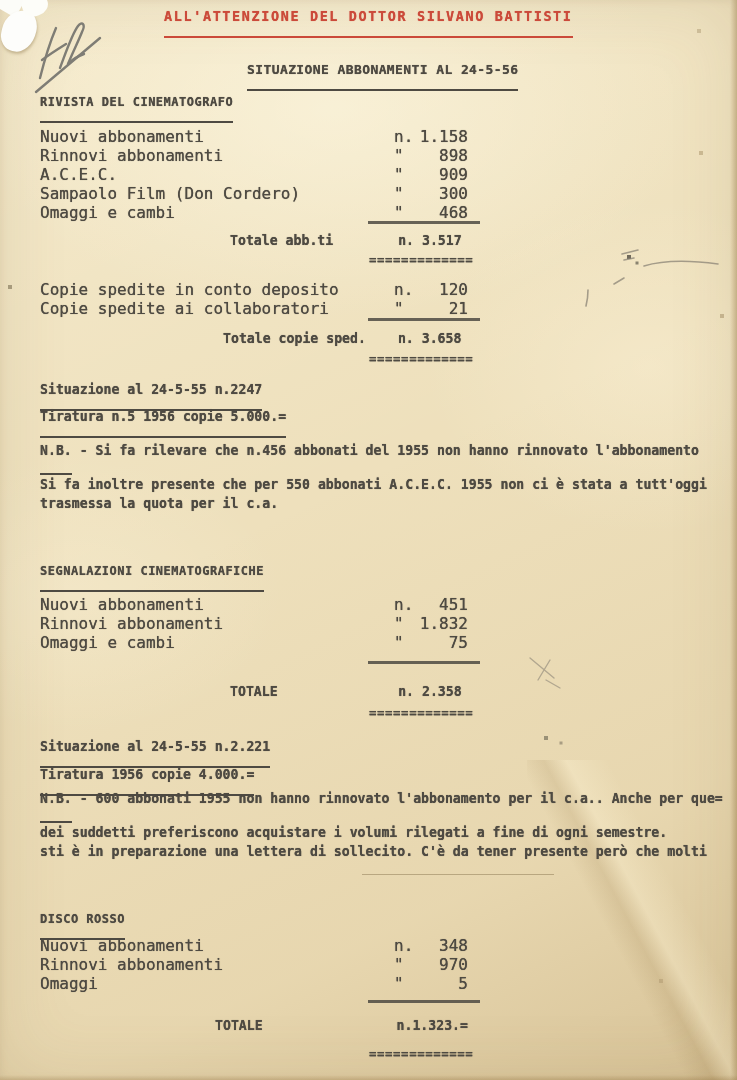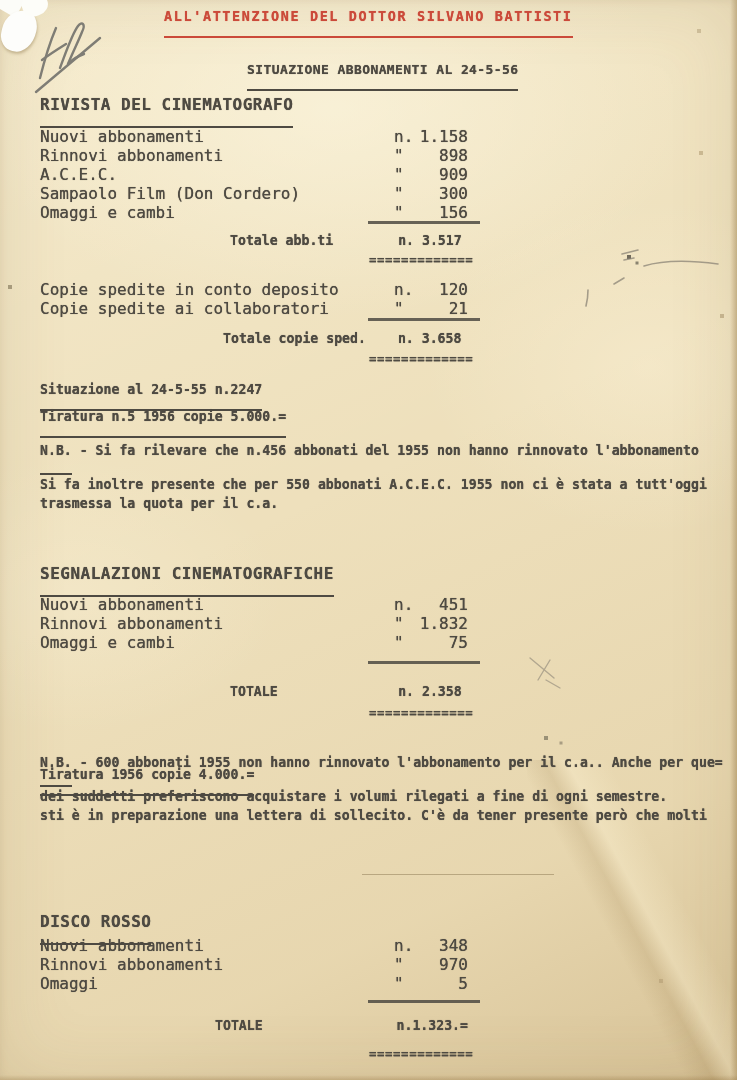--- a/index.html
+++ b/index.html
@@ -24,21 +24,21 @@
   .red-header{
     top:8px; left:164px;
     font-size:13.5px; font-weight:bold; letter-spacing:1.6px;
     color:#cb4a3a;
   }
   .red-header .u{ border-bottom-width:2px; }
   .doc-title{
     top:62px; left:247px;
     font-size:13px; font-weight:bold; letter-spacing:0.4px;text-align:center;
   }
-  .heading{ left:40px; font-size:16px; font-weight:bold; letter-spacing:0.5px; }
+  .heading{ left:40px; font-size:12px; font-weight:bold; letter-spacing:0.5px; }
   .row{
     position:absolute; left:40px; width:428px;
     display:flex; font-size:16px; font-weight:normal; line-height:17px;
   }
   .row .lbl{ flex:1; }
   .row .unit{ width:24px; }
   .row .val{ width:50px; text-align:right; }
   .total-row{ position:absolute; left:40px; width:428px; display:flex; font-size:13.2px; font-weight:bold; }
   .total-row .tlbl{ width:351px; padding-left:190px; box-sizing:border-box; }
   .total-row .amt{ width:77px;margin-left:22px; }
@@ -145,21 +145,21 @@
     <span class="val">909</span>
   </div>
   <div class="row typed" style="top:185px">
     <span class="lbl">Sampaolo Film (Don Cordero)</span>
     <span class="unit">"</span>
     <span class="val">300</span>
   </div>
   <div class="row typed" style="top:204px">
     <span class="lbl">Omaggi e cambi</span>
     <span class="unit">"</span>
-    <span class="val">156</span>
+    <span class="val">468</span>
   </div>
 
   <div class="rule" style="top:221px"></div>
   <div class="total-row typed" style="top:233px">
     <span class="tlbl">Totale abb.ti</span>
     <span class="amt">n. 3.517</span>
   </div>
   <div class="sep typed" style="top:252px">=============</div>
 
   <div class="row typed" style="top:281px">
@@ -213,25 +213,28 @@
     <span class="val">75</span>
   </div>
 
   <div class="rule" style="top:661px"></div>
   <div class="total-row typed" style="top:684px">
     <span class="tlbl">TOTALE</span>
     <span class="amt">n. 2.358</span>
   </div>
   <div class="sep typed" style="top:705px">=============</div>
 
+  <div class="abs typed uline-text" style="top:739px">
+    <span class="u">Situazione al 24-5-55 n.2.221</span>
+  </div>
   <div class="abs typed uline-text" style="top:767px">
     <span class="u">Tiratura 1956 copie 4.000.=</span>
   </div>
 
-  <div class="abs typed note" style="top:753px">
+  <div class="abs typed note" style="top:789px">
     <div><span class="u">N.B.</span><span> - 600 abbonati 1955 non hanno rinnovato l'abbonamento per il c.a.. Anche per que=</span></div>
     <div>dei suddetti preferiscono acquistare i volumi rilegati a fine di ogni semestre.</div>
     <div>sti è in preparazione una lettera di sollecito. C'è da tener presente però che molti</div>
   </div>
 
   <div class="abs typed heading" style="top:912px">
     <span class="u">DISCO ROSSO</span>
   </div>
 
   <div class="row typed" style="top:937px">

